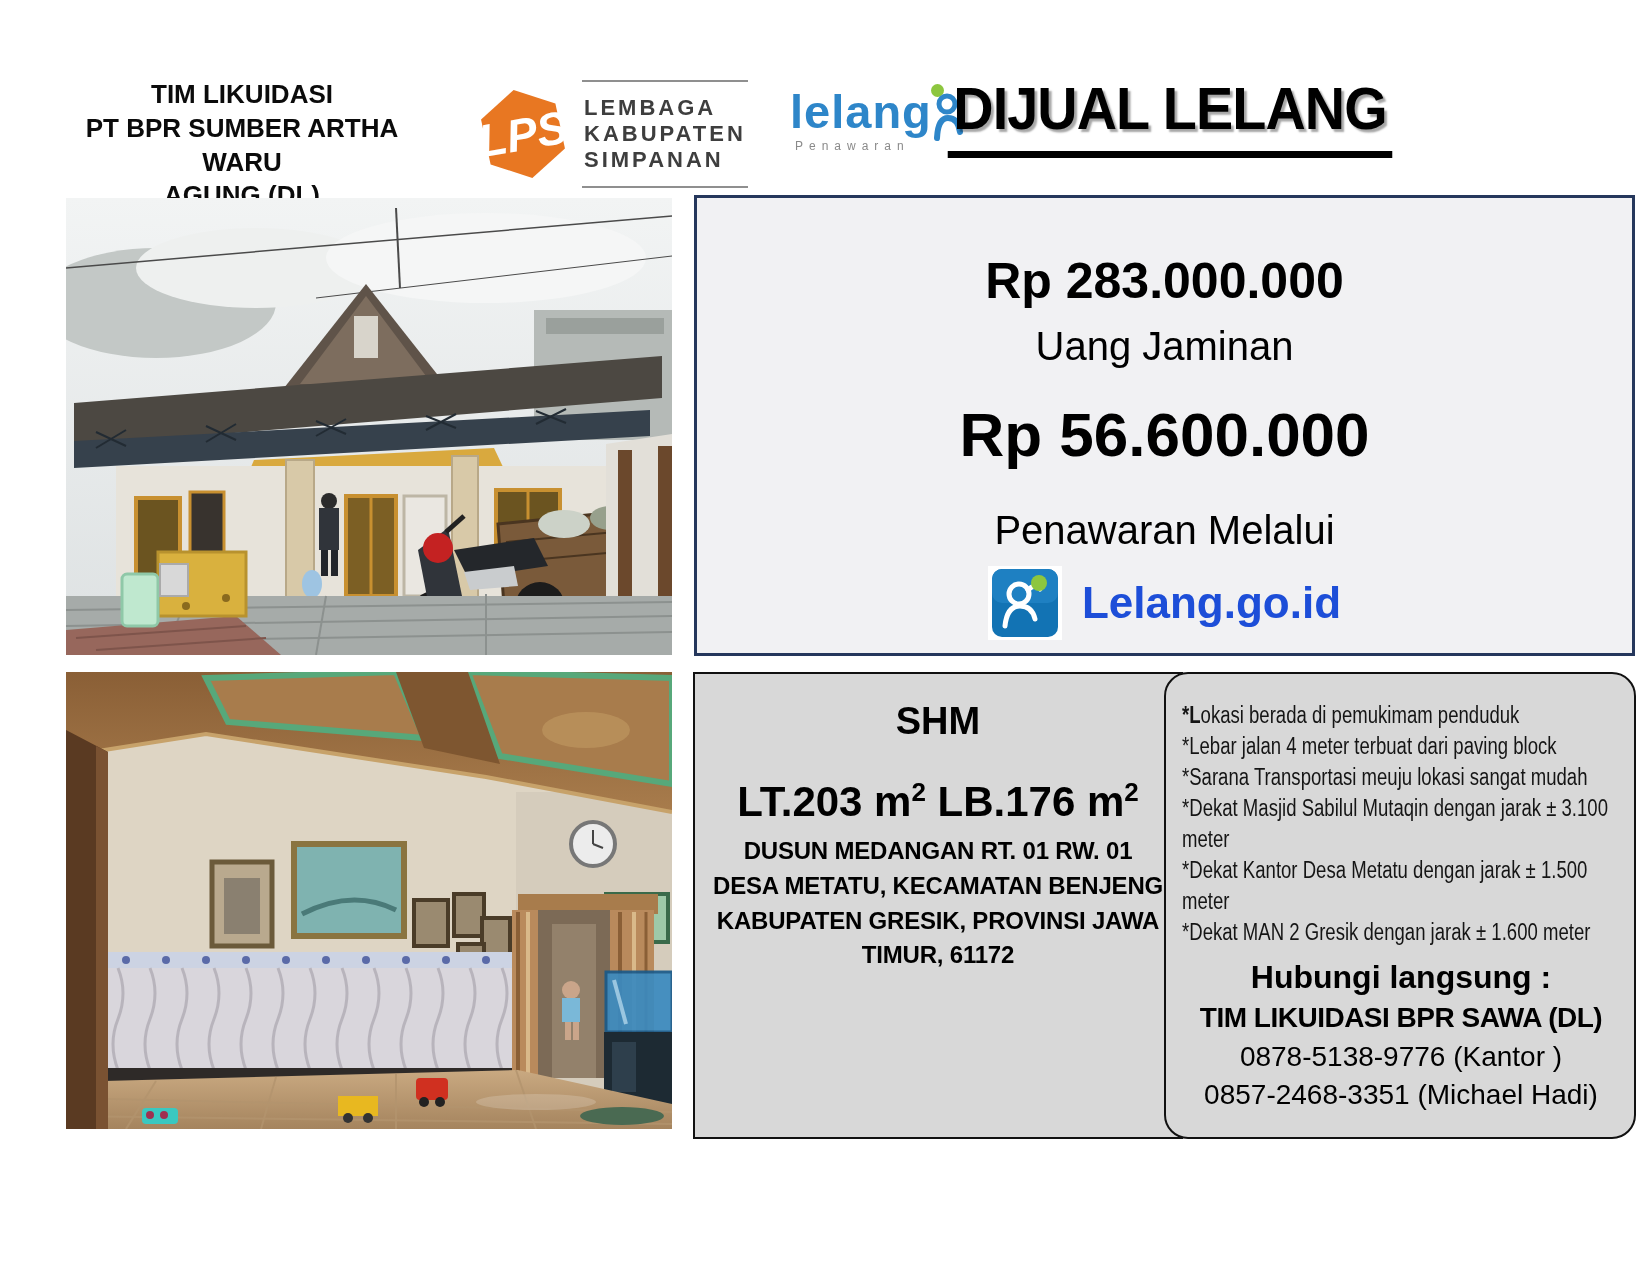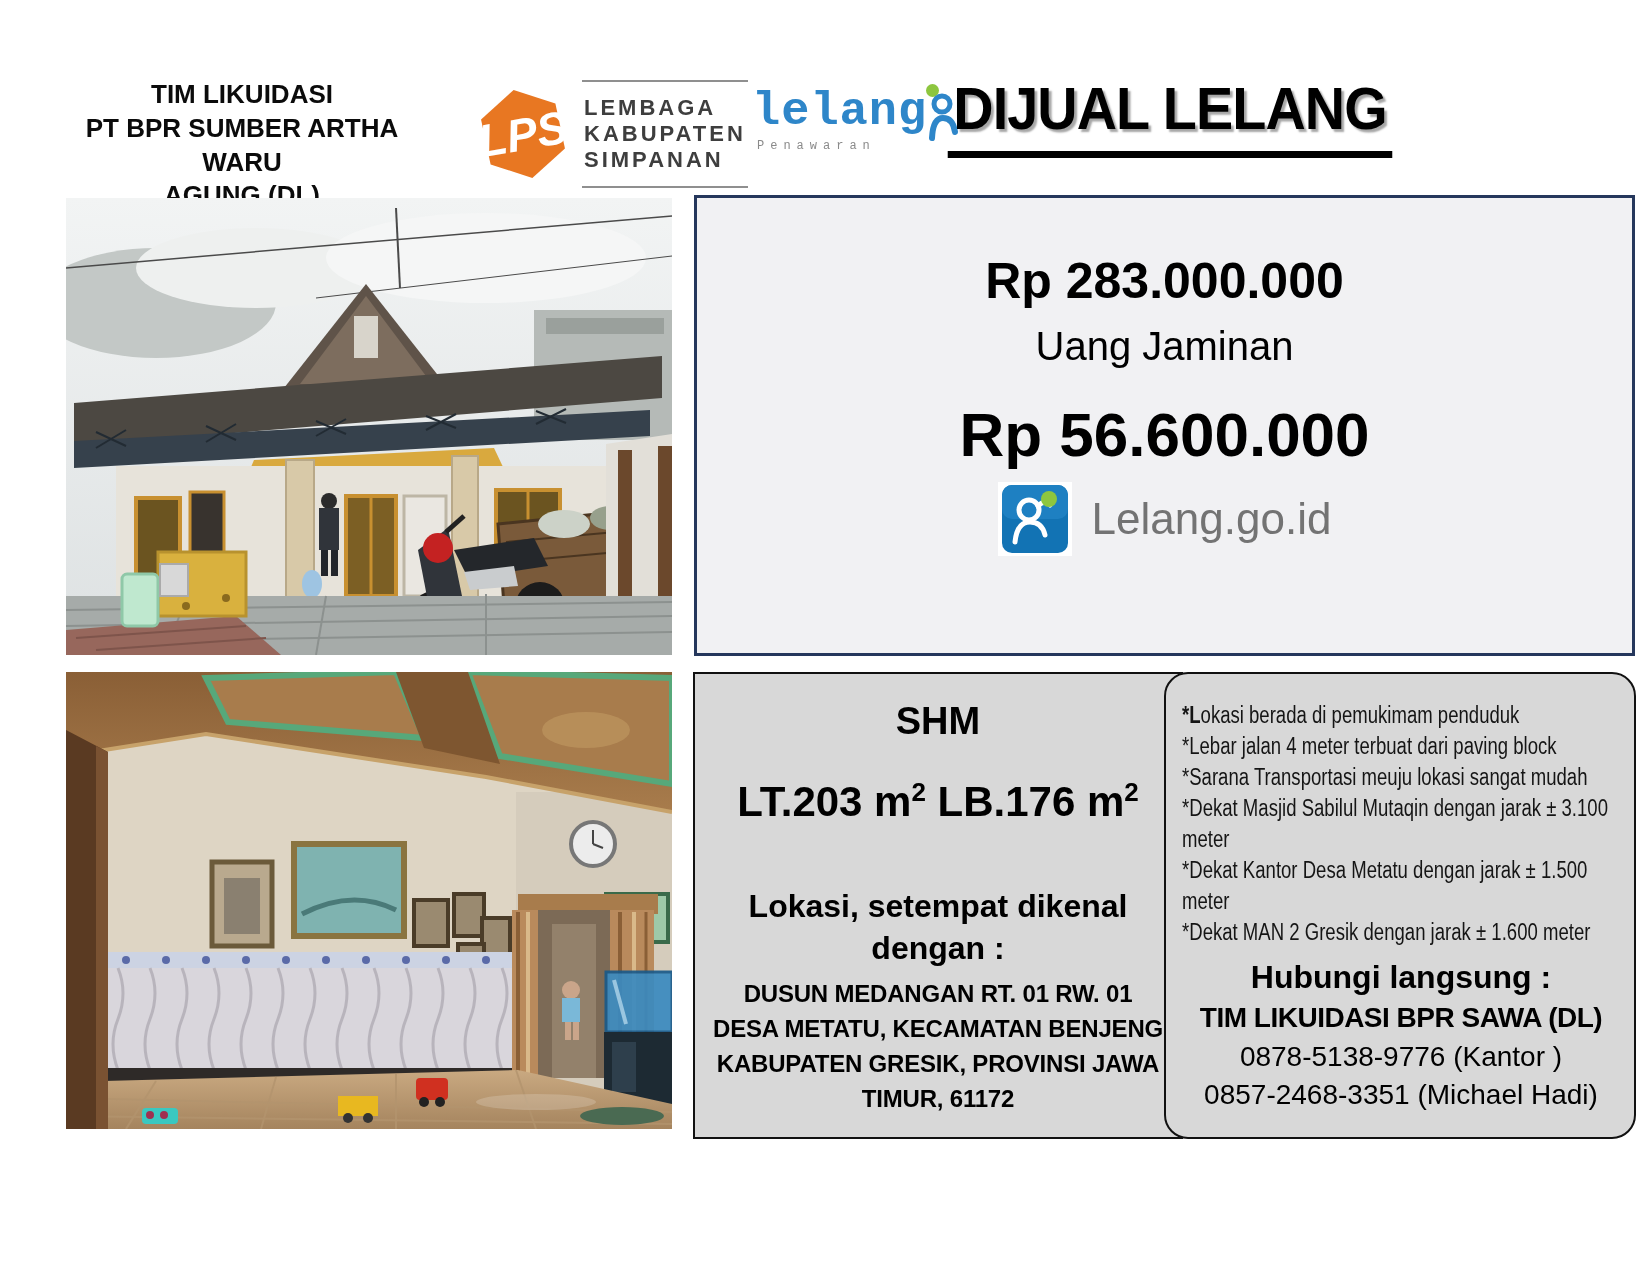--- a/index.html
+++ b/index.html
@@ -6,21 +6,21 @@
   .page{
     position:relative;width:1650px;height:1275px;background:#ffffff;
     font-family:"Liberation Sans",sans-serif;color:#000;overflow:hidden;
   }
   
   .org-name{position:absolute;left:52px;top:78px;width:380px;text-align:center;
     font-weight:bold;font-size:26px;line-height:1.3;color:#0b0b0b;}
   .lps-logo{position:absolute;left:480px;top:80px;display:flex;align-items:center;gap:16px;}
   .lps-text{border-top:2px solid #8f8f8f;border-bottom:2px solid #8f8f8f;padding:13px 2px;
     font-weight:bold;font-size:22px;line-height:1.18;letter-spacing:3px;color:#3e3e3e;}
-  .lelang-logo{position:absolute;left:752px;top:88px;width:170px;font-family:Liberation Mono, monospace;}
+  .lelang-logo{position:absolute;left:790px;top:88px;width:170px;}
   .lelang-word{position:relative;display:inline-block;font-weight:bold;font-size:47px;
     color:#2e86c9;letter-spacing:1px;line-height:1;}
   .lelang-dot{position:absolute;right:-12px;top:-4px;width:13px;height:13px;border-radius:50%;
     background:#8dc63f;}
   .lelang-person{position:absolute;right:-32px;top:2px;}
   .lelang-sub{font-size:12px;letter-spacing:6px;color:#8a8a8a;margin-top:4px;padding-left:5px;}
   .main-title{position:absolute;left:920px;top:74px;width:500px;text-align:center;}
   .main-title span{display:inline-block;font-size:60px;font-weight:bold;letter-spacing:-1px;
     transform:scaleX(.93);border-bottom:7px solid #000;padding:0 6px 8px 6px;
     text-shadow:3px 3px 2px rgba(0,0,0,.35);white-space:nowrap;}
@@ -32,21 +32,21 @@
   
   .price-box{position:absolute;left:694px;top:195px;width:941px;height:461px;
     box-sizing:border-box;background:#f1f1f3;border:3px solid #25375c;
     display:flex;flex-direction:column;align-items:center;}
   .price-main{font-size:50px;font-weight:bold;margin-top:58px;line-height:1;}
   .deposit-label{font-size:40px;margin-top:20px;line-height:1;}
   .deposit-value{font-size:62px;font-weight:bold;margin-top:38px;line-height:1;}
   .offer-label{font-size:40px;margin-top:44px;line-height:1;}
   .site-row{display:flex;align-items:center;gap:20px;margin-top:16px;}
   .site-icon{width:74px;height:74px;background:#fff;display:flex;align-items:center;justify-content:center;}
-  .site-label{font-size:44px;font-weight:normal;color:#737373;line-height:1;}
+  .site-label{font-size:44px;font-weight:bold;color:#1d4ed8;line-height:1;}
   
   .gray-box{position:absolute;top:672px;height:467px;box-sizing:border-box;
     background:#d8d8d8;border:2px solid #111;}
   .shm-box{left:693px;width:490px;text-align:center;padding:26px 18px 0 18px;}
   .cert-type{font-size:38px;font-weight:bold;}
   .area-line{font-size:42px;font-weight:bold;margin-top:34px;}
   .area-line sup{font-size:26px;}
   .location-heading{font-size:32px;font-weight:bold;margin-top:60px;line-height:1.3;}
   .address{font-size:24px;font-weight:bold;margin-top:8px;line-height:1.45;letter-spacing:-0.2px;}
   .info-box{left:1164px;width:472px;padding:26px 16px 0 16px;border-radius:24px;}
@@ -209,20 +209,21 @@
         <circle cx="120" cy="408" r="4" fill="#8a6a1e"></circle>
       <rect x="56" y="376" width="36" height="52" rx="5" fill="#bfe8cf" stroke="#8fc8a8" stroke-width="3"></rect>
       <rect x="94" y="366" width="28" height="32" fill="#d8d8d8" stroke="#aaa" stroke-width="2"></rect>
     </svg>
   </div>
 
   <div class="price-box">
     <div class="price-main">Rp 283.000.000</div>
     <div class="deposit-label">Uang Jaminan</div>
     <div class="deposit-value">Rp 56.600.000</div>
+    <div class="offer-label">Penawaran Melalui</div>
     <div class="site-row">
       <span class="site-icon">
         <svg width="74" height="74" viewBox="0 0 74 74">
           <rect x="4" y="3" width="66" height="68" rx="10" fill="#1273b4"></rect>
           <rect x="4" y="3" width="66" height="34" rx="10" fill="#1e80c2"></rect>
           <circle cx="31" cy="28" r="10" fill="none" stroke="#ffffff" stroke-width="5"></circle>
           <path d="M40 24 q7 -7 12 -1" fill="none" stroke="#ffffff" stroke-width="5" stroke-linecap="round"></path>
           <path d="M17 60 q2 -20 15 -20 q12 0 15 13" fill="none" stroke="#ffffff" stroke-width="5" stroke-linecap="round"></path>
           <circle cx="51" cy="17" r="8" fill="#8dc63f"></circle>
         </svg>
@@ -361,21 +362,20 @@
       <polygon points="30,74 42,80 42,457 30,457" fill="#7a5232"></polygon>
     </svg>
   </div>
 
   <div class="gray-box shm-box">
     <div class="cert-type">SHM</div>
     <div class="area-line">
       <span>LT.203 m</span><sup>2</sup>
       <span>LB.176 m</span><sup>2</sup>
     </div>
-    <div class="location-heading">Lokasi, setempat dikenal dengan :</div>
     <div class="address">
       <div>DUSUN MEDANGAN RT. 01 RW. 01</div>
       <div>DESA METATU, KECAMATAN BENJENG</div>
       <div>KABUPATEN GRESIK, PROVINSI JAWA</div>
       <div>TIMUR, 61172</div>
     </div>
   </div>
 
   <div class="gray-box info-box">
     <div class="bullets">

